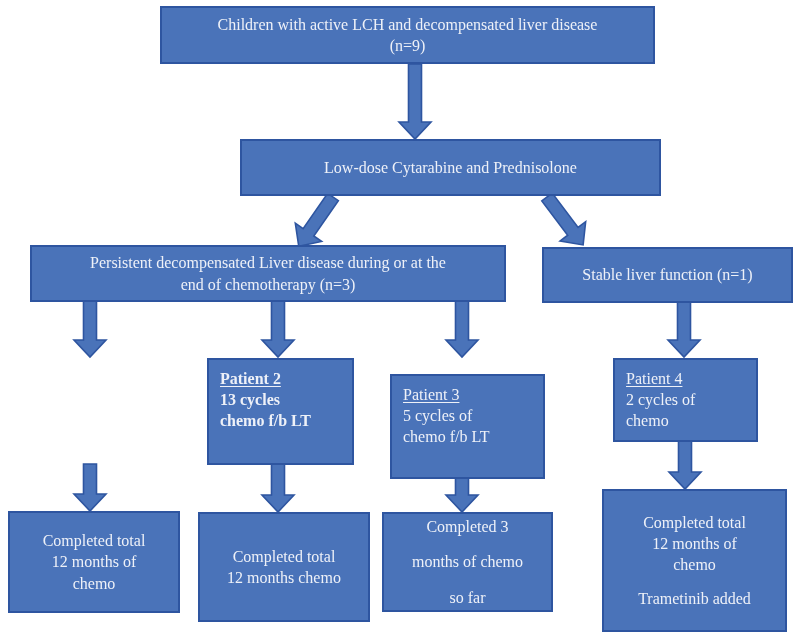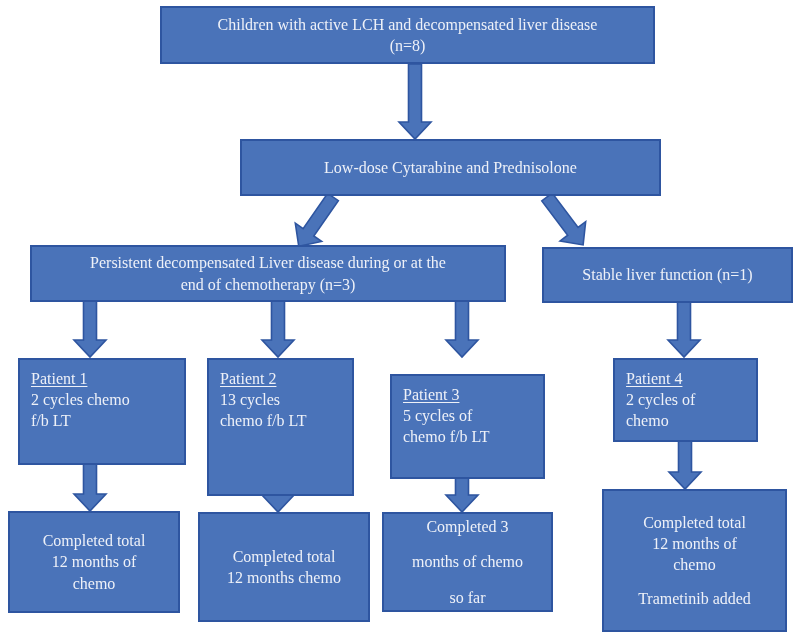--- a/index.html
+++ b/index.html
@@ -44,21 +44,21 @@
   .node-title {
     text-decoration: underline;
     text-underline-offset: 2px;
   }
   
   #node-root        { left:160px; top:6px;   width:495px; height:58px; }
   #node-chemo       { left:240px; top:139px; width:421px; height:57px; }
   #node-persistent  { left:30px;  top:245px; width:476px; height:57px; }
   #node-stable      { left:542px; top:247px; width:251px; height:56px; }
   #node-patient1    { left:18px;  top:358px; width:168px; height:107px; }
-  #node-patient2    { left:207px; top:358px; width:147px; height:138px; }
+  #node-patient2    { left:207px; top:358px; width:147px; height:107px;font-weight:bold; }
   #node-patient3    { left:390px; top:374px; width:155px; height:105px; }
   #node-patient4    { left:613px; top:358px; width:145px; height:84px; }
   #node-outcome1    { left:8px;   top:511px; width:172px; height:102px; }
   #node-outcome2    { left:198px; top:512px; width:172px; height:110px; }
   #node-outcome3    { left:382px; top:512px; width:171px; height:100px;justify-content:space-between; }
   #node-outcome4    { left:602px; top:489px; width:185px; height:143px; }
   .extra-line { margin-top: 13px; }
   .arrow {
     fill: #4a73b9;
     stroke: #2e55a0;
@@ -86,41 +86,36 @@
     <polygon class="arrow" points="677.5,302 690.5,302 690.5,340 700,340 684,357 668,340 677.5,340"></polygon>
 
     <polygon class="arrow" points="83.5,464 96.5,464 96.5,494 106,494 90,511 74,494 83.5,494"></polygon>
     <polygon class="arrow" points="271.5,464 284.5,464 284.5,495 294,495 278,512 262,495 271.5,495"></polygon>
     <polygon class="arrow" points="455.5,462 468.5,462 468.5,495 478,495 462,512 446,495 455.5,495"></polygon>
     <polygon class="arrow" points="678.5,441 691.5,441 691.5,472 701,472 685,489 669,472 678.5,472"></polygon>
   </svg>
 
   <div id="node-root" class="node center">
     <div>Children with active LCH and decompensated liver disease</div>
-    <div>(n=8)</div>
+    <div>(n=9)</div>
   </div>
 
   <div id="node-chemo" class="node center">
     <div>Low-dose Cytarabine and Prednisolone</div>
   </div>
 
   <div id="node-persistent" class="node center">
     <div>Persistent decompensated Liver disease during or at the</div>
     <div>end of chemotherapy (n=3)</div>
   </div>
 
   <div id="node-stable" class="node center">
     <div>Stable liver function (n=1)</div>
   </div>
 
-  <div id="node-patient1" class="node leftalign">
-    <div class="node-title">Patient 1</div>
-    <div>2 cycles chemo</div>
-    <div>f/b LT</div>
-  </div>
 
   <div id="node-patient2" class="node leftalign">
     <div class="node-title">Patient 2</div>
     <div>13 cycles</div>
     <div>chemo f/b LT</div>
   </div>
 
   <div id="node-patient3" class="node leftalign">
     <div class="node-title">Patient 3</div>
     <div>5 cycles of</div>

